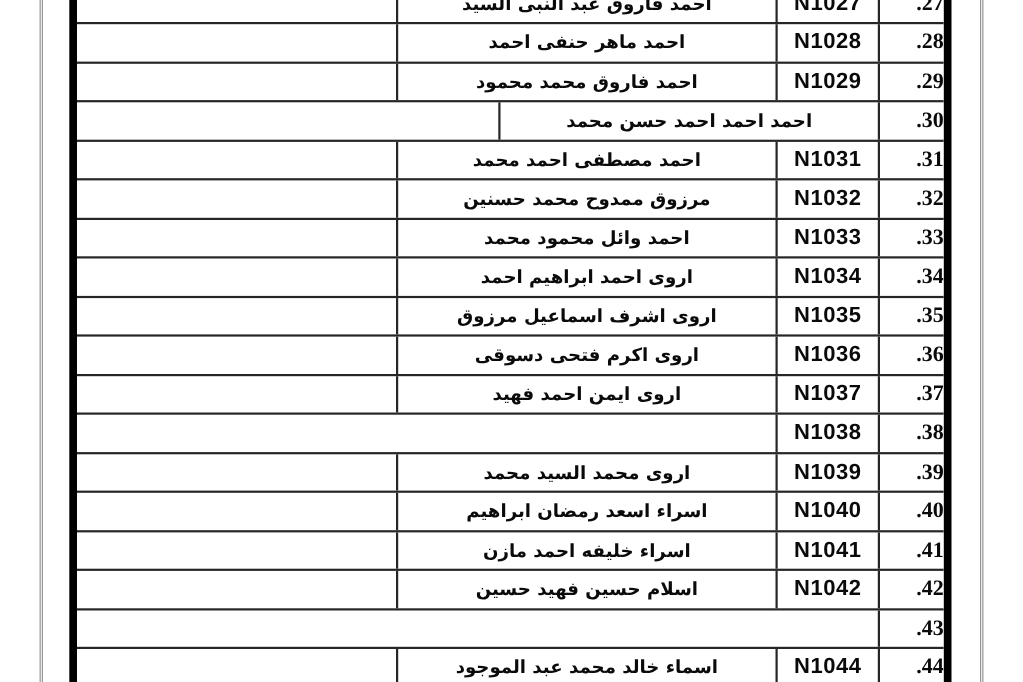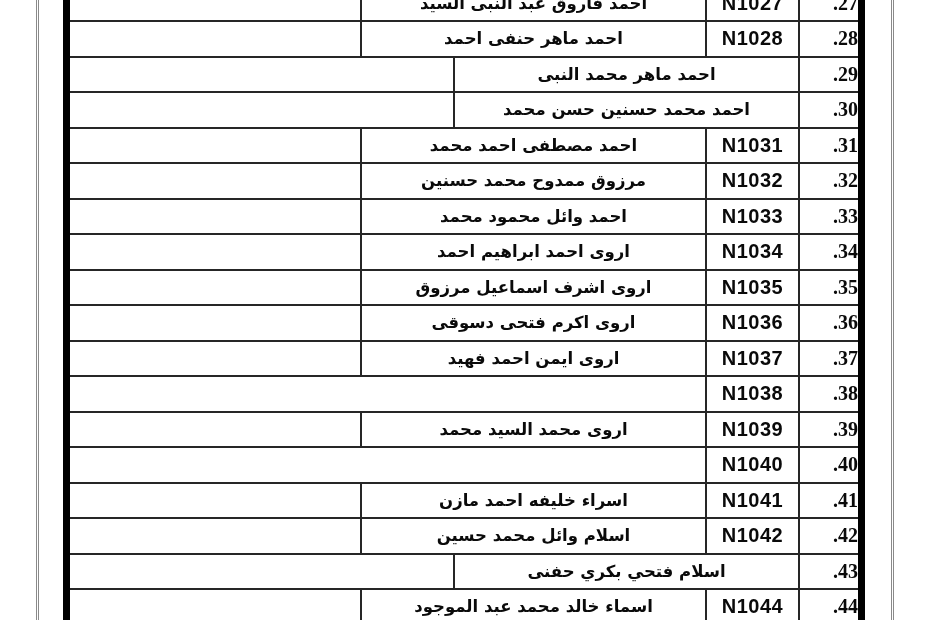--- a/index.html
+++ b/index.html
@@ -109,26 +109,27 @@
           <div class="cell notes"></div>
         </div>
         <div class="row">
           <div class="cell number">.28</div>
           <div class="cell code">N1028</div>
           <div class="cell name">احمد ماهر حنفى احمد</div>
           <div class="cell notes"></div>
         </div>
         <div class="row">
           <div class="cell number">.29</div>
-          <div class="cell name">احمد ماهر محمد النبى</div>
+          <div class="cell code">N1029</div>
+          <div class="cell name">احمد فاروق محمد محمود</div>
           <div class="cell notes"></div>
         </div>
         <div class="row">
           <div class="cell number">.30</div>
-          <div class="cell name">احمد محمد حسنين حسن محمد</div>
+          <div class="cell name">احمد احمد احمد حسن محمد</div>
           <div class="cell notes"></div>
         </div>
         <div class="row">
           <div class="cell number">.31</div>
           <div class="cell code">N1031</div>
           <div class="cell name">احمد مصطفى احمد محمد</div>
           <div class="cell notes"></div>
         </div>
         <div class="row">
           <div class="cell number">.32</div>
@@ -173,37 +174,37 @@
         </div>
         <div class="row">
           <div class="cell number">.39</div>
           <div class="cell code">N1039</div>
           <div class="cell name">اروى محمد السيد محمد</div>
           <div class="cell notes"></div>
         </div>
         <div class="row">
           <div class="cell number">.40</div>
           <div class="cell code">N1040</div>
+          <div class="cell name">اسراء اسعد رمضان ابراهيم</div>
           <div class="cell notes"></div>
         </div>
         <div class="row">
           <div class="cell number">.41</div>
           <div class="cell code">N1041</div>
           <div class="cell name">اسراء خليفه احمد مازن</div>
           <div class="cell notes"></div>
         </div>
         <div class="row">
           <div class="cell number">.42</div>
           <div class="cell code">N1042</div>
-          <div class="cell name">اسلام وائل محمد حسين</div>
+          <div class="cell name">اسلام حسين فهيد حسين</div>
           <div class="cell notes"></div>
         </div>
         <div class="row">
           <div class="cell number">.43</div>
-          <div class="cell name">اسلام فتحي بكري حفنى</div>
           <div class="cell notes"></div>
         </div>
         <div class="row">
           <div class="cell number">.44</div>
           <div class="cell code">N1044</div>
           <div class="cell name">اسماء خالد محمد عبد الموجود</div>
           <div class="cell notes"></div>
         </div>
       </div>
   </div>

